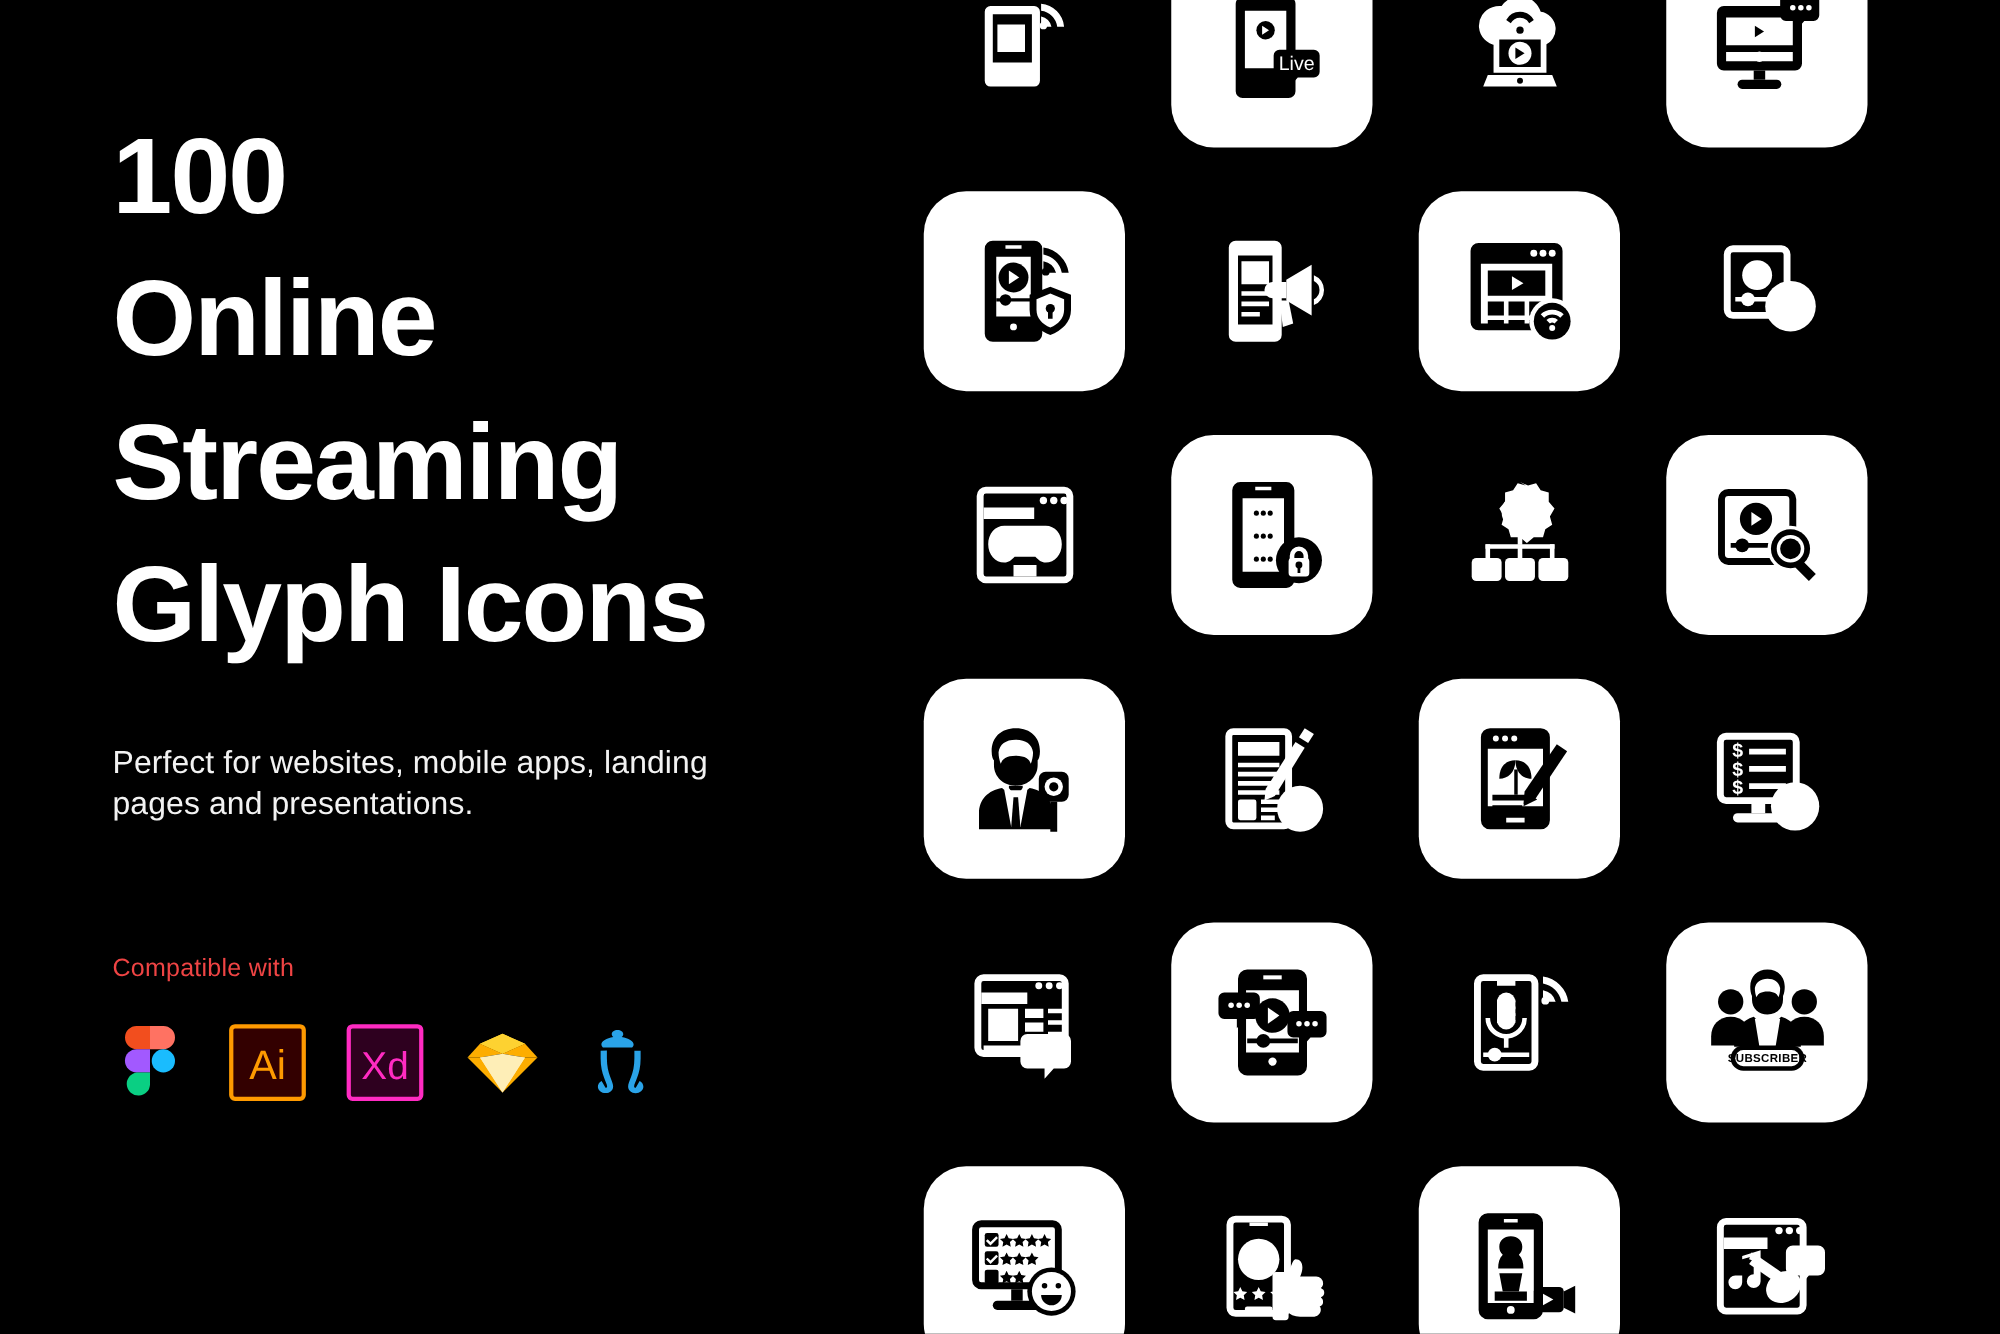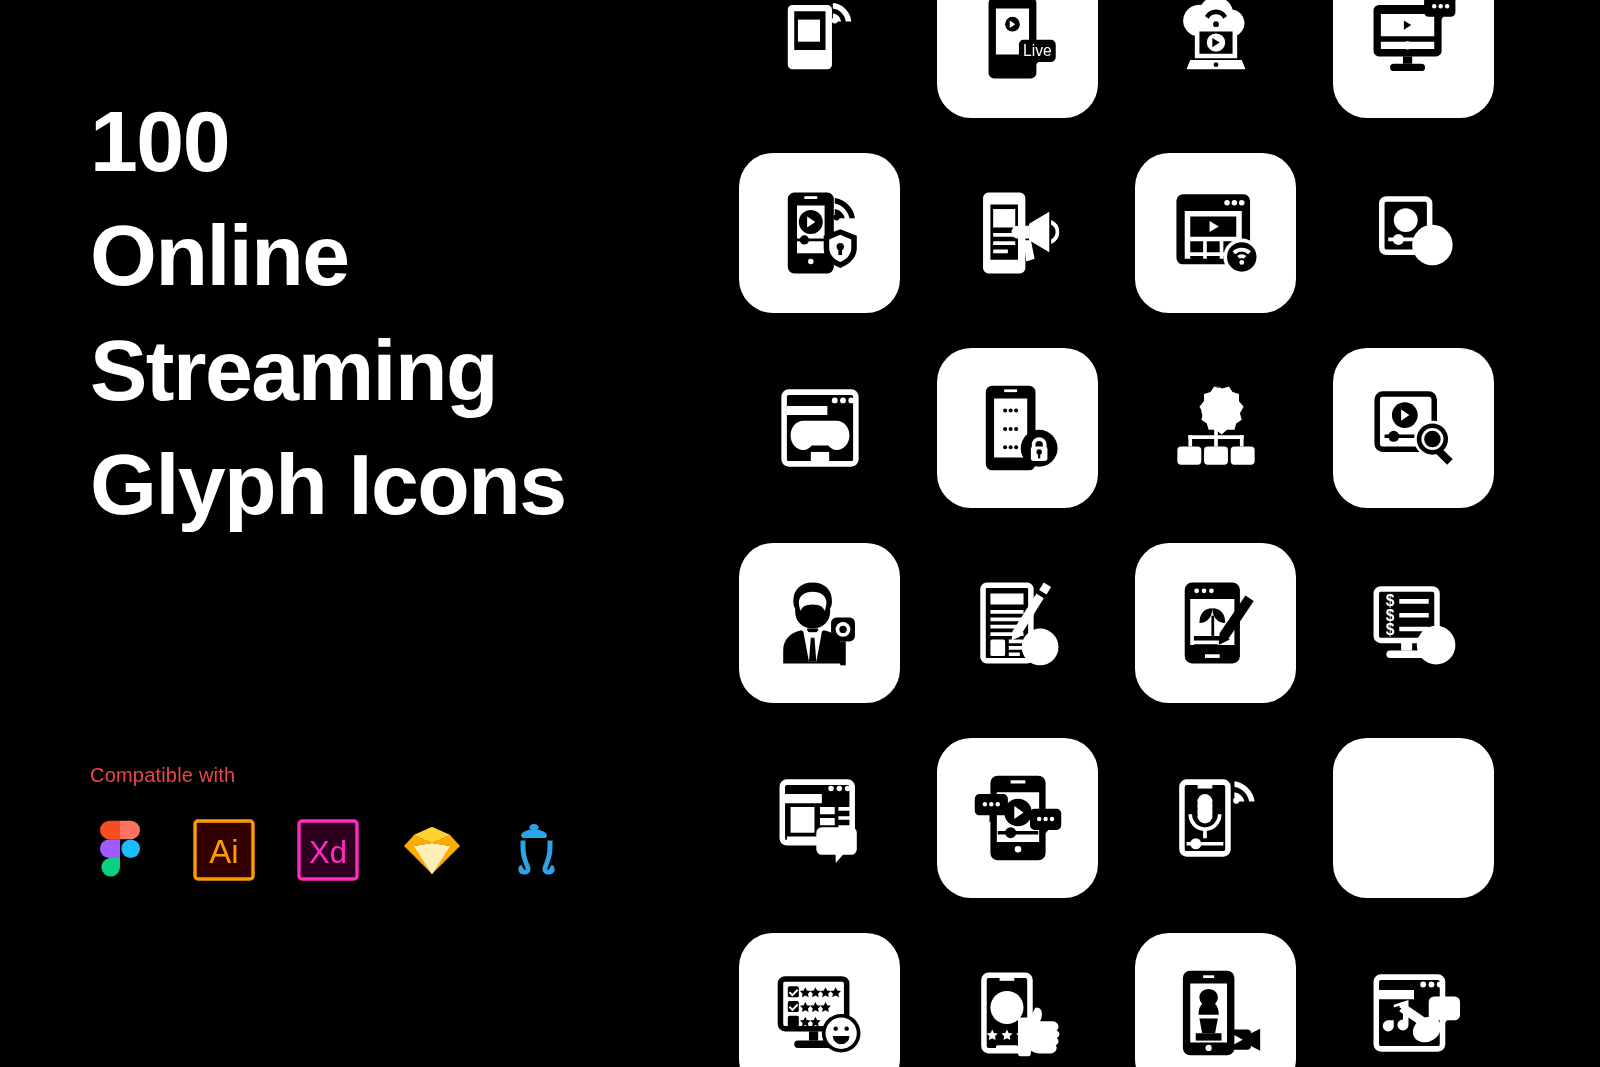--- a/index.html
+++ b/index.html
@@ -38,21 +38,21 @@
     width:570px;
     white-space:pre-line;
     letter-spacing:0.1px;
   }
   .compat-label{
     position:absolute;left:90px;top:764px;
     color:#ef4444;font-size:20px;font-weight:400;letter-spacing:0.2px;
   }
   .logo-row{
     position:absolute;left:88px;top:818px;
-    display:flex;align-items:center;gap:40px;
+    display:flex;align-items:center;gap:30px;
   }
   .logo{width:64px;height:64px;display:block;}
 
   
   .grid{
     position:absolute;
     left:700px;top:0;width:900px;height:920px;
   }
   .cell{
     position:absolute;
@@ -81,20 +81,22 @@
 
 <div class="page">
 
   <div class="left">
     <h1 class="hero-title">100
 Online
 Streaming
 Glyph Icons</h1>
   </div>
 
+  <p class="hero-sub">Perfect for websites, mobile apps, landing
+pages and presentations.</p>
 
   <div class="compat-label">Compatible with</div>
 
   <div class="logo-row">
 
     <span>
       <svg class="logo" viewBox="0 0 64 64" aria-hidden="true">
         <path d="M21.3 2.7h10.7v18.6H21.3a9.3 9.3 0 0 1 0-18.6z" fill="#F24E1E"></path>
         <path d="M32 2.7h10.7a9.3 9.3 0 0 1 0 18.6H32z" fill="#FF7262"></path>
         <path d="M21.3 21.3h10.7v18.7H21.3a9.35 9.35 0 0 1 0-18.7z" fill="#A259FF"></path>
@@ -511,20 +513,38 @@
           <path d="M18 76h40v4H18z"></path>
           <circle cx="28" cy="78" r="6"></circle>
           <path d="M70 10a26 26 0 0 1 22 22h-6a20 20 0 0 0-16-16v-6zm0 12a14 14 0 0 1 11 10h-6a8 8 0 0 0-5-4v-6z"></path>
           <circle cx="72" cy="31" r="3.4"></circle>
         </svg>
       </span>
     </div>
 
     <div class="cell on-light" style="left:616px;top:720px;">
       <span class="tile"></span>
+      <span class="glyph">
+        <svg viewBox="0 0 100 100">
+          <circle cx="18" cy="32" r="11"></circle>
+          <path d="M18 45c10 0 17 7 17 17v8H1v-8c0-10 7-17 17-17z"></path>
+          <circle cx="82" cy="32" r="11"></circle>
+          <path d="M82 45c10 0 17 7 17 17v8H65v-8c0-10 7-17 17-17z"></path>
+          <path d="M50 4c9 0 15 6 15 15 0 3-.5 6-1.5 8v3c0 8-6 13-13.5 13S36.5 38 36.5 30v-3c-1-2-1.5-5-1.5-8C35 10 41 4 50 4z"></path>
+          <path d="M50 12c6 0 10 3 11 8 0 3-.5 6-1.5 8-1-3-4-5-9.5-5s-8.5 2-9.5 5c-1-2-1.5-5-1.5-8 1-5 5-8 11-8z" fill="#fff"></path>
+          <circle cx="44" cy="27" r="2.2"></circle>
+          <circle cx="56" cy="27" r="2.2"></circle>
+          <path d="M47 33h6l-3 5z"></path>
+          <path d="M38 45l12 10 12-10c10 3 17 11 17 22v4H21v-4c0-11 7-19 17-22z"></path>
+          <path d="M43 45l7 8 7-8 4 2-4 24H43l-4-24z" fill="#fff"></path>
+          <rect x="18" y="70" width="64" height="22" rx="11"></rect>
+          <rect x="22" y="74" width="56" height="14" rx="7" fill="#fff"></rect>
+          <text x="50" y="84.5" text-anchor="middle" font-family="'Liberation Sans',sans-serif" font-size="10" font-weight="700" letter-spacing="0.3">SUBSCRIBER</text>
+        </svg>
+      </span>
     </div>
 
     <div class="cell on-light" style="left:22px;top:915px;">
       <span class="tile"></span>
       <span class="glyph">
         <svg viewBox="0 0 100 100">
           <path d="M12 10h62a8 8 0 0 1 8 8v44a8 8 0 0 1-8 8H12a8 8 0 0 1-8-8V18a8 8 0 0 1 8-8zm0 6a2 2 0 0 0-2 2v44a2 2 0 0 0 2 2h62a2 2 0 0 0 2-2V18a2 2 0 0 0-2-2z"></path>
           <rect x="15" y="21" width="12" height="12" rx="2"></rect>
           <path d="M17.5 26.5l2.5 2.5 5-5 1.5 1.5-6.5 6.5-4-4z" fill="#fff"></path>
           <rect x="15" y="37" width="12" height="12" rx="2"></rect>

